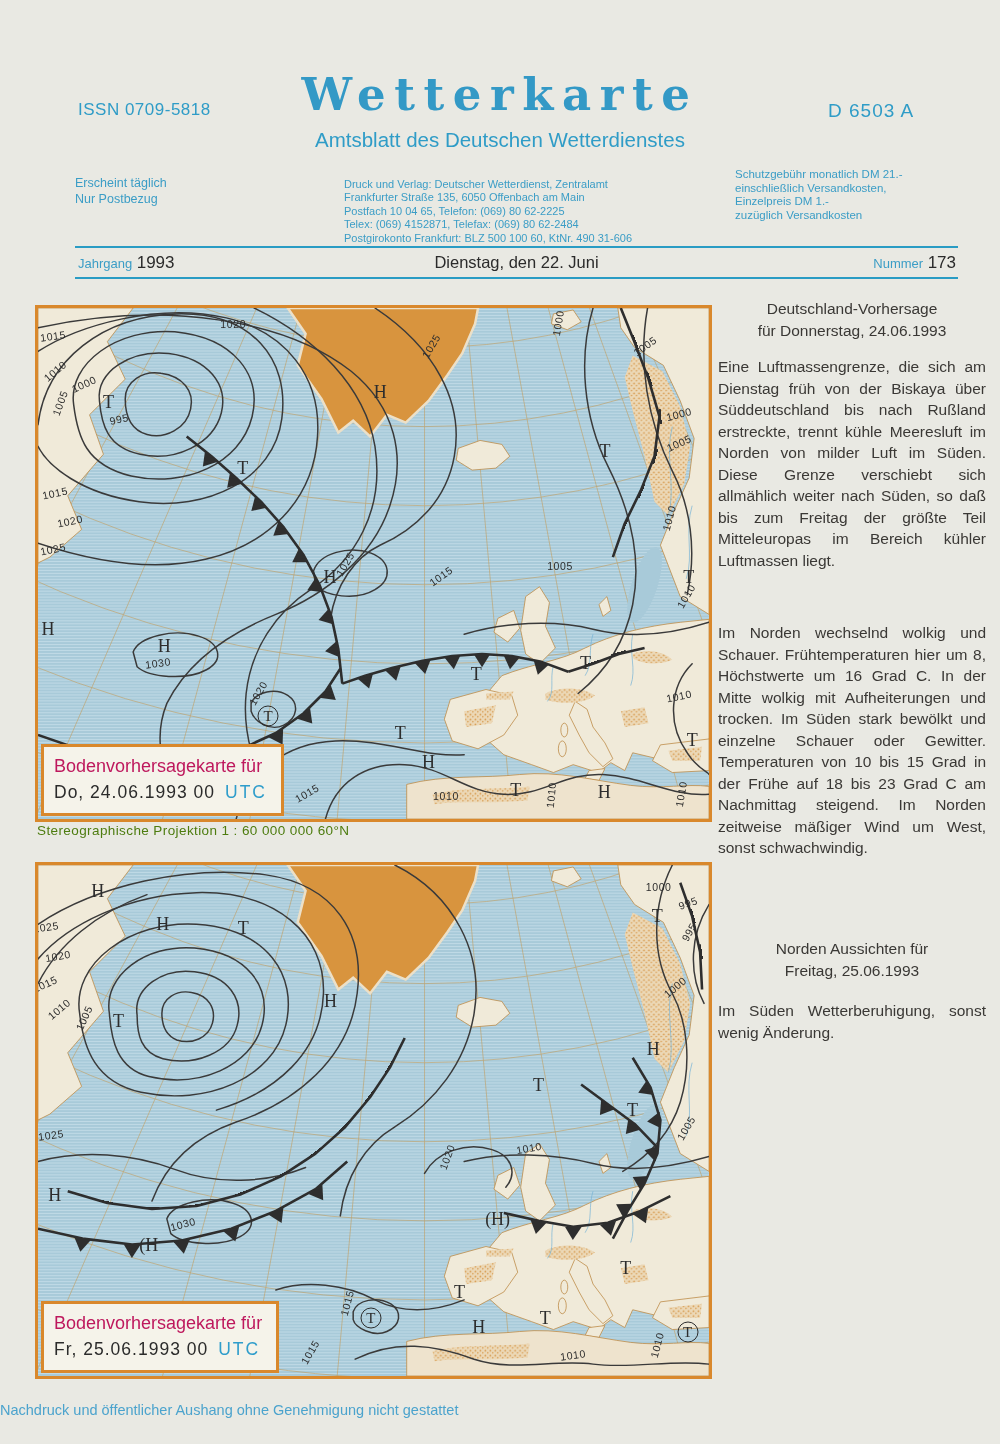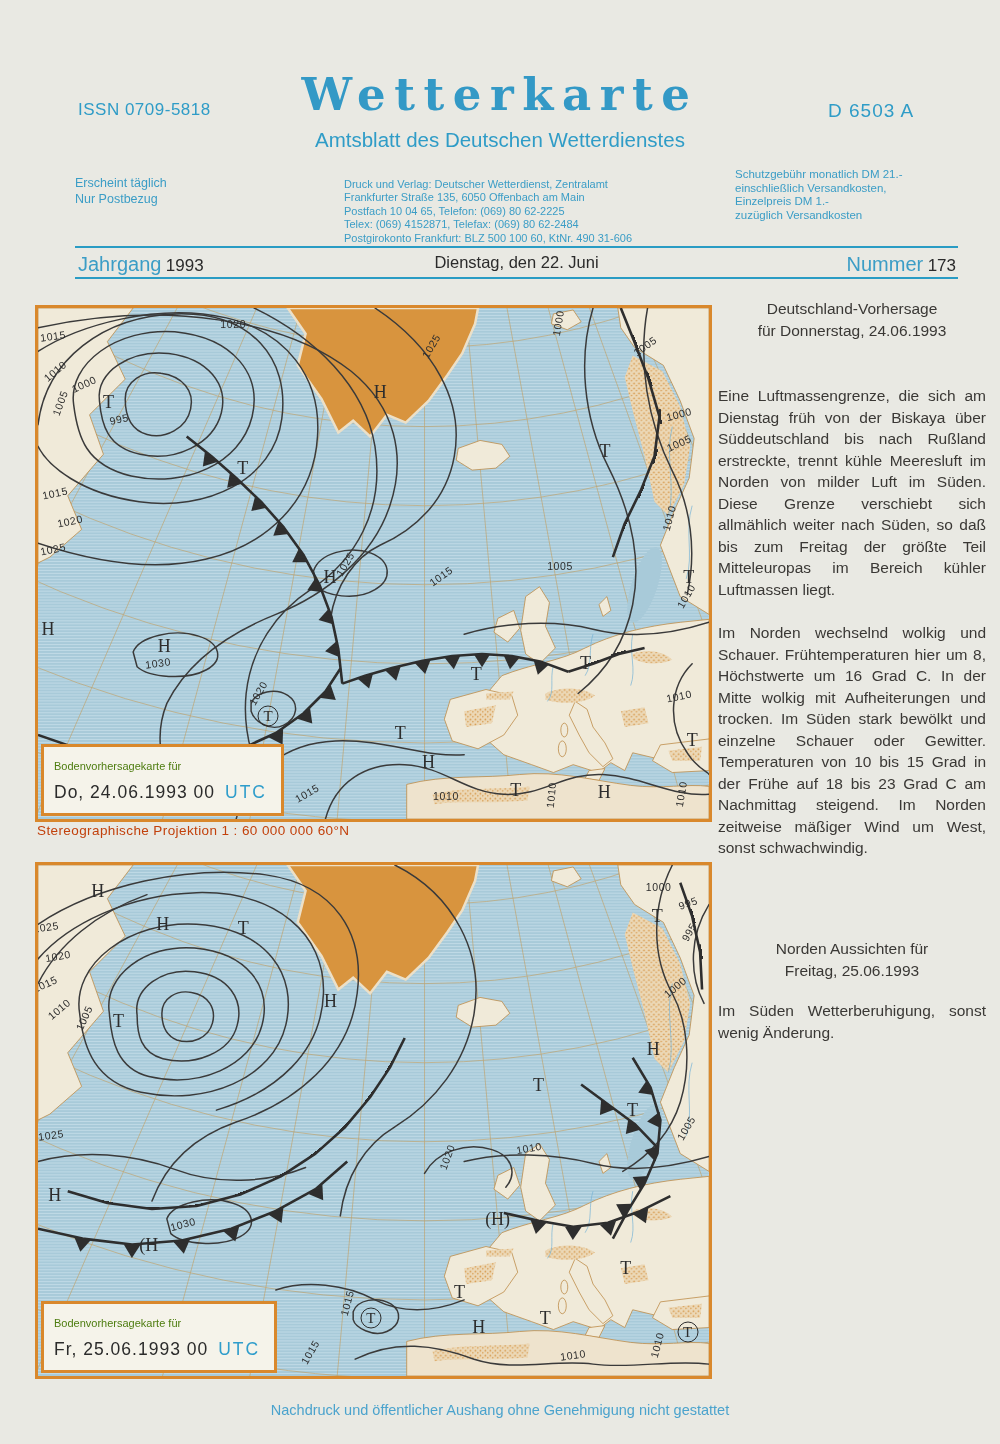--- a/index.html
+++ b/index.html
@@ -19,21 +19,21 @@
   .subtitle{left:0;right:0;top:128px;text-align:center;
     font-size:20.5px;color:#2f9cc7;}
   .left-note{left:75px;top:175px;font-size:12.5px;line-height:16px;color:#3b9dc6;}
   .pub-block{left:344px;top:178px;font-size:11px;line-height:13.4px;color:#3b9dc6;}
   .right-note{left:735px;top:168px;font-size:11.5px;line-height:13.6px;color:#3b9dc6;}
   
   .rule{left:75px;width:883px;height:2px;background:#2a9cc4;}
   .rule-top{top:246px;}
   .rule-bottom{top:277px;}
   .dateband{left:75px;top:252px;width:883px;height:24px;font-size:16px;}
-  .dateband .lbl{color:#3b9dc6;font-size:20px;}
+  .dateband .lbl{color:#3b9dc6;font-size:13px;}
   .dateband .val{color:#2b2b2b;font-size:17px;}
   .db-left{position:absolute;left:3px;top:1px;}
   .db-center{position:absolute;left:0;right:0;text-align:center;top:1px;color:#2b2b2b;font-size:16.5px;}
   .db-right{position:absolute;right:2px;top:1px;}
   
   .map{
     left:35px;width:677px;height:517px;box-sizing:border-box;
     border:3px solid #d9882c;background:#a8cad9;overflow:hidden;
   }
   .map-1{top:305px;}
@@ -41,33 +41,33 @@
   .map svg{position:absolute;left:0;top:0;width:100%;height:100%;}
   .mlabel{position:absolute;transform:translate(-50%,-50%);color:#2d2d2d;white-space:nowrap;z-index:3;}
   .press{font-size:10.5px;letter-spacing:.6px;font-family:"Liberation Sans",sans-serif;}
   .letter{font-size:18px;font-family:"Liberation Serif",serif;}
   .circled{border:1.4px solid #2d2d2d;border-radius:50%;width:19px;height:19px;line-height:19px;text-align:center;font-size:15px;}
   .caption-box{
     position:absolute;left:3px;bottom:3px;z-index:5;
     border:3px solid #d9882c;background:#f5f3ea;
     padding:6px 14px 8px 10px;line-height:26px;
   }
-  .caption-line1{font-size:11px;color:#4d7c0f;}
+  .caption-line1{font-size:18px;color:#be185d;}
   .caption-line2{font-size:17.5px;color:#2b2b2b;letter-spacing:1px;}
   .caption-utc{color:#2f9dcb;margin-left:10px;letter-spacing:2px;}
-  .projection{left:37px;top:823px;font-size:13.5px;color:#c2410c;letter-spacing:.4px;}
+  .projection{left:37px;top:823px;font-size:13.5px;color:#4d7c0f;letter-spacing:.4px;}
   
   .col{left:718px;width:268px;font-size:15.5px;line-height:21.5px;color:#3a3835;}
   .fc-head{top:298px;text-align:center;}
-  .fc-p1{top:356px;text-align:justify;margin-top:29px;}
+  .fc-p1{top:356px;text-align:justify;}
   .fc-p2{top:622px;text-align:justify;}
   .fc-outlook{top:938px;text-align:center;}
   .fc-p3{top:1000px;text-align:justify;}
   
-  .footer{left:0;right:0;top:1402px;text-align:center;font-size:14.5px;color:#4ba3cd;}
+  .footer{left:0;right:0;top:1402px;font-size:14.5px;color:#4ba3cd;}
   .defs-holder{position:absolute;width:0;height:0;overflow:hidden;}
 </style>
 </head>
 <body>
 
 <svg class="defs-holder" aria-hidden="true">
   <defs>
     <pattern id="searule" width="4" height="3" patternUnits="userSpaceOnUse">
       <rect width="4" height="3" fill="#a8cad9"></rect>
       <rect y="1" width="4" height="1" fill="#c0dae6"></rect>

